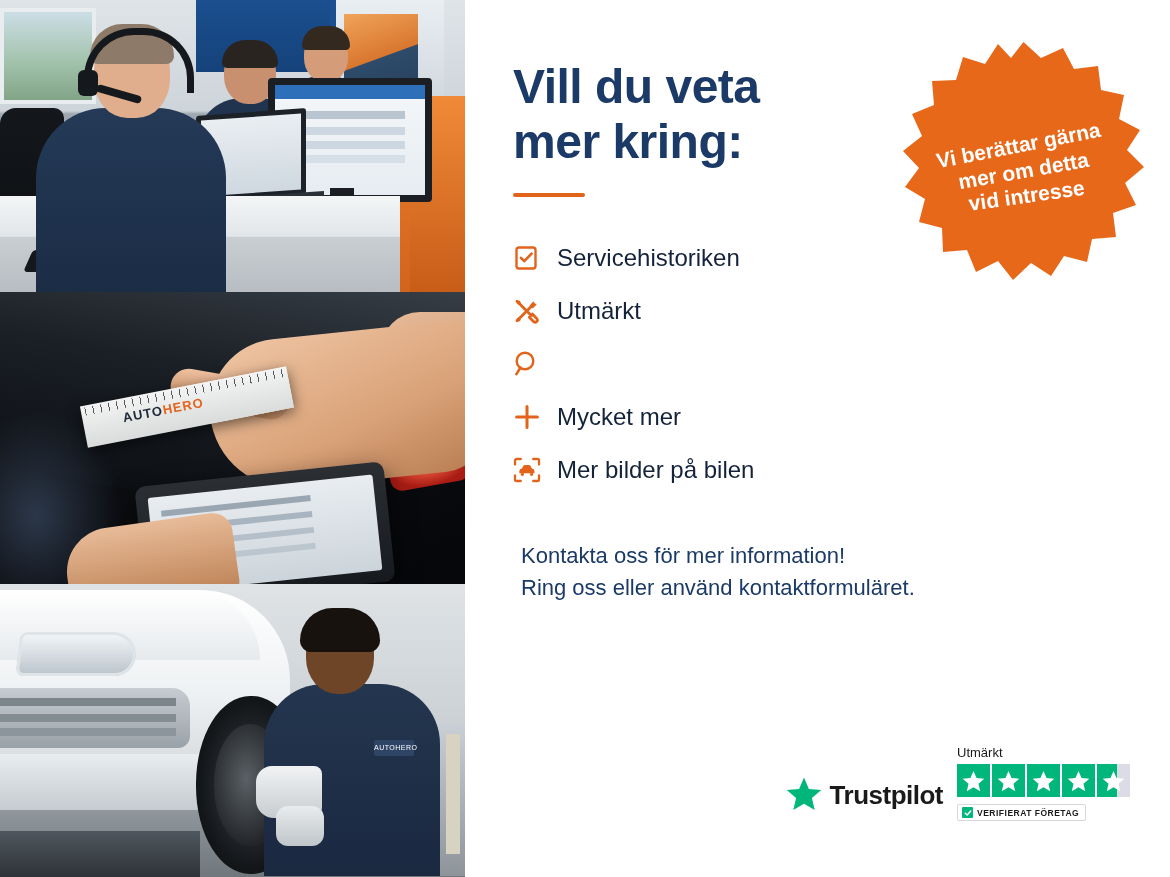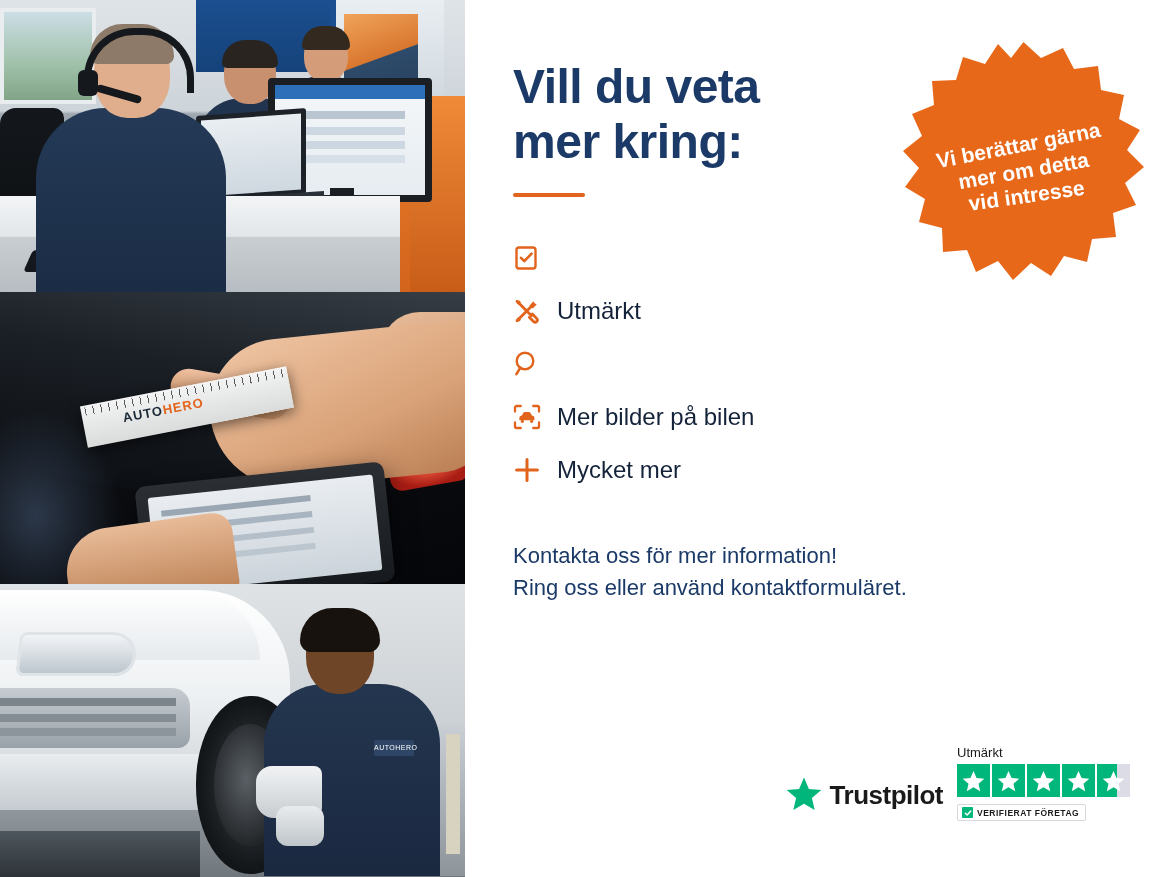--- a/index.html
+++ b/index.html
@@ -366,21 +366,21 @@
 
   .contact-block { margin-top: 44px; }
   .phone-line {
     font-size: 26px;
     font-weight: 700;
     color: #1b3a67;
     margin: 0;
   }
   .phone-line .phone-number { font-weight: 700; }
   .contact-text {
-    margin: 14px 0 0 0;
+    margin: 14px 0 0 8px;
     font-size: 22px;
     line-height: 1.42;
     color: #1b3a67;
     font-weight: 400;
   }
 
   
   .burst {
     position: absolute;
     right: 24px;
@@ -565,20 +565,21 @@
 
     <ul class="feature-list">
 
       <li class="feature-item">
         <span class="feature-icon">
           <svg width="26" height="26" viewBox="0 0 26 26" fill="none">
             <rect x="3.5" y="2.5" width="19" height="21" rx="2.5" stroke="#e2631b" stroke-width="2.4"></rect>
             <path d="M8 12.8l3.3 3.4L18.6 8.6" stroke="#e2631b" stroke-width="2.6" stroke-linecap="round" stroke-linejoin="round"></path>
           </svg>
         </span>
+        <span class="feature-label">Servicehistoriken</span>
       </li>
 
       <li class="feature-item">
         <span class="feature-icon">
           <svg width="28" height="28" viewBox="0 0 28 28" fill="none">
             <path d="M4 4.2l14.5 14.6M4 23.8L18.5 9.2" stroke="#e2631b" stroke-width="2.8" stroke-linecap="round"></path>
             <path d="M20.5 4.2l-4 4.2 3.2 3.2 4-4.1a4.6 4.6 0 0 1-3.2-3.3z" fill="#e2631b"></path>
             <path d="M19.4 17.1l4.4 4.5a2.2 2.2 0 0 1-3.1 3.1l-4.4-4.5" stroke="#e2631b" stroke-width="2.8" stroke-linecap="round"></path>
             <circle cx="5.6" cy="5.4" r="2" fill="#e2631b"></circle>
             <circle cx="5.6" cy="22.6" r="2" fill="#e2631b"></circle>
@@ -591,37 +592,37 @@
         <span class="feature-icon">
           <svg width="27" height="27" viewBox="0 0 27 27" fill="none">
             <circle cx="12" cy="11" r="8.3" stroke="#e2631b" stroke-width="2.4"></circle>
             <path d="M7.4 17.6L3.4 24.2" stroke="#e2631b" stroke-width="2.6" stroke-linecap="round"></path>
           </svg>
         </span>
       </li>
 
       <li class="feature-item">
         <span class="feature-icon">
+          <svg width="28" height="28" viewBox="0 0 28 28" fill="none">
+            <path d="M14 3.6v20.8M3.6 14h20.8" stroke="#e2631b" stroke-width="3" stroke-linecap="round"></path>
+          </svg>
+        </span>
+        <span class="feature-label">Mycket mer</span>
+      </li>
+
+      <li class="feature-item">
+        <span class="feature-icon">
           <svg width="28" height="26" viewBox="0 0 28 26" fill="none">
             <path d="M2 7.5V3.6A1.6 1.6 0 0 1 3.6 2h4.2M26 7.5V3.6A1.6 1.6 0 0 0 24.4 2h-4.2M2 18.5v3.9A1.6 1.6 0 0 0 3.6 24h4.2M26 18.5v3.9a1.6 1.6 0 0 1-1.6 1.6h-4.2" stroke="#e2631b" stroke-width="2.3" stroke-linecap="round"></path>
             <path d="M6.6 16.2h14.8v-2.6c0-.7-.4-1.3-1-1.6l-1.5-.6-1.5-2.6c-.3-.5-.9-.8-1.5-.8h-4c-.6 0-1.2.3-1.5.8l-1.5 2.6-1.5.6c-.6.3-1 .9-1 1.6v2.6z" fill="#e2631b"></path>
             <circle cx="9.4" cy="17.3" r="1.6" fill="#e2631b"></circle>
             <circle cx="18.6" cy="17.3" r="1.6" fill="#e2631b"></circle>
           </svg>
         </span>
         <span class="feature-label">Mer bilder på bilen</span>
-      </li>
-
-      <li class="feature-item">
-        <span class="feature-icon">
-          <svg width="28" height="28" viewBox="0 0 28 28" fill="none">
-            <path d="M14 3.6v20.8M3.6 14h20.8" stroke="#e2631b" stroke-width="3" stroke-linecap="round"></path>
-          </svg>
-        </span>
-        <span class="feature-label">Mycket mer</span>
       </li>
     </ul>
 
     <div class="contact-block">
       <p class="contact-text">
         <span>Kontakta oss för mer information!</span><br>
         <span>Ring oss eller använd kontaktformuläret.</span>
       </p>
     </div>
 

